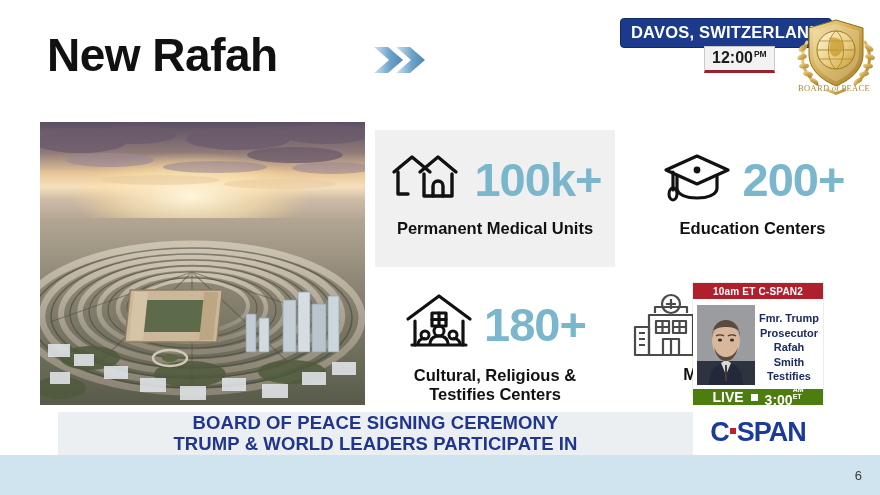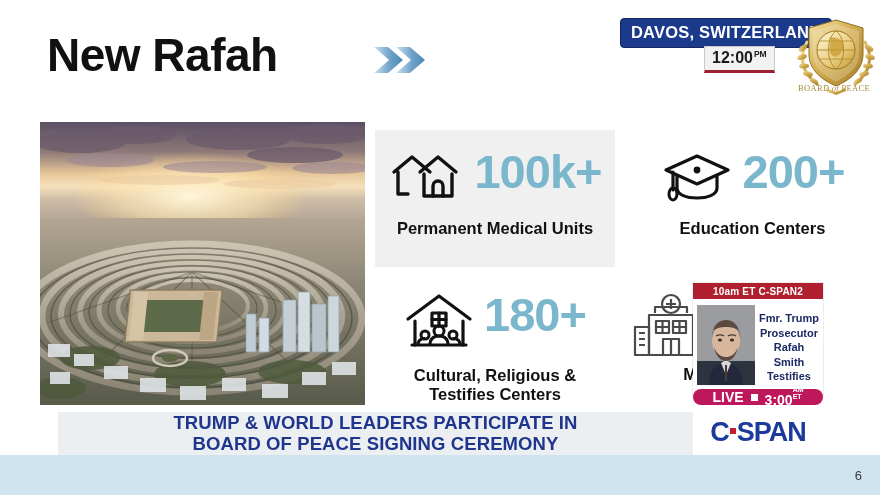--- a/index.html
+++ b/index.html
@@ -55,21 +55,21 @@
   }
   .photo svg{display:block;}
 
   
   .panel{position:absolute;}
   .panel-a{left:375px;top:130px;width:240px;height:137px;background:#f0f0f0;}
   .panel-b{left:630px;top:130px;width:245px;height:137px;background:#ffffff;}
   .panel-c{left:375px;top:283px;width:240px;height:135px;background:#ffffff;}
   .panel-d{left:627px;top:283px;width:248px;height:120px;background:#ffffff;}
 
-  .panel-row{display:flex;justify-content:center;gap:10px;}
+  .panel-row{display:flex;align-items:center;justify-content:center;gap:10px;}
   .panel-icon{flex:0 0 auto;}
   .panel-number{
     font-size:47px;font-weight:bold;color:#7ab6cc;line-height:1;
     font-family:"Liberation Sans", sans-serif;letter-spacing:-1px;
   }
   .panel-label{
     text-align:center;font-size:16.5px;font-weight:bold;color:#111;
     margin-top:9px;line-height:1.18;
   }
   .panel-label .l2{display:block;}
@@ -83,23 +83,23 @@
   }
   .promo-body{display:flex;height:97px;}
   .promo-photo{width:58px;height:80px;margin:6px 2px 0 4px;overflow:hidden;background:#8d8f92;}
   .promo-text{
     flex:1;display:flex;flex-direction:column;align-items:center;justify-content:center;
     color:#1b2a63;font-size:11px;font-weight:bold;line-height:1.32;text-align:center;padding-right:2px;
   }
 
   
   .live-bar{
-    position:absolute;left:693px;top:389px;width:130px;height:16px;background:#be185d;
+    position:absolute;left:693px;top:389px;width:130px;height:16px;background:#4d7c0f;
     color:#fff;display:flex;align-items:center;justify-content:center;gap:7px;
-    font-weight:bold;font-size:14px;border-radius:8px;
+    font-weight:bold;font-size:14px;
   }
   .live-sq{width:7px;height:7px;background:#fff;display:inline-block;}
   .live-time{font-size:14px;font-weight:bold;}
   .live-time sup{font-size:7px;line-height:1;display:inline-block;vertical-align:super;}
   .cspan-box{
     position:absolute;left:693px;top:409px;width:130px;height:46px;background:#fff;
     display:flex;align-items:center;justify-content:center;
     border-bottom:2px solid #9b2030;
   }
   .cspan-logo{
@@ -432,22 +432,22 @@
       <div class="promo-text">
         <span>Fmr. Trump</span>
         <span>Prosecutor</span>
         <span>Rafah Smith</span>
         <span>Testifies</span>
       </div>
     </div>
   </div>
 
   <div class="lower-third">
+    <div class="lt-line">BOARD OF PEACE SIGNING CEREMONY</div>
     <div class="lt-line">TRUMP &amp; WORLD LEADERS PARTICIPATE IN</div>
-    <div class="lt-line">BOARD OF PEACE SIGNING CEREMONY</div>
   </div>
 
   <div class="live-bar">
     <span>LIVE</span>
     <span class="live-sq"></span>
     <span class="live-time"><span>3:00</span><sup><span>AM</span><br><span>ET</span></sup></span>
   </div>
 
   <div class="cspan-box">
     <span class="cspan-logo">

